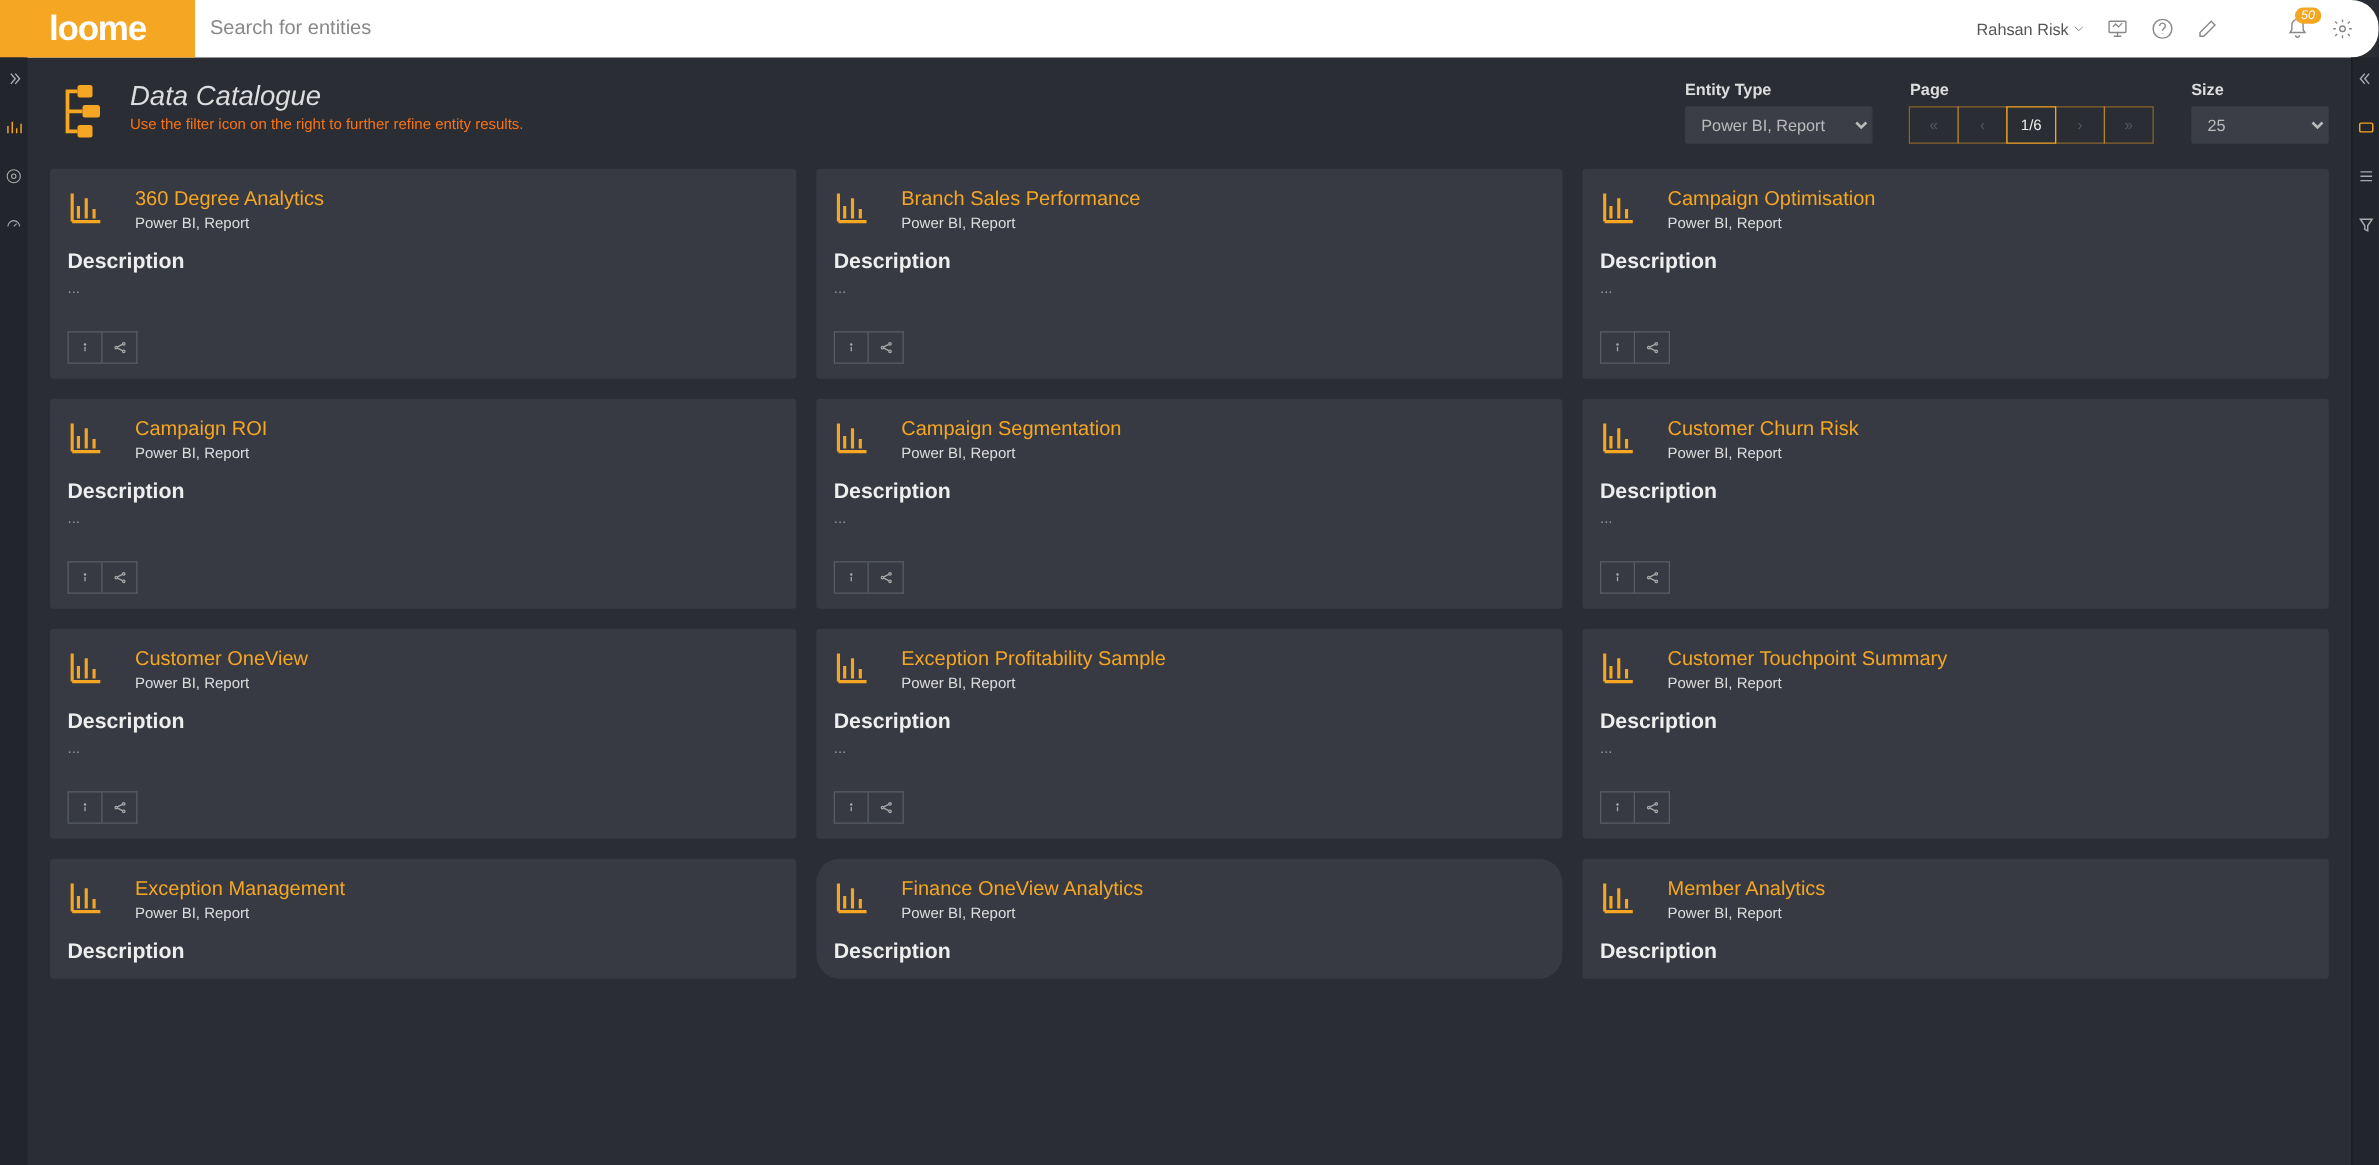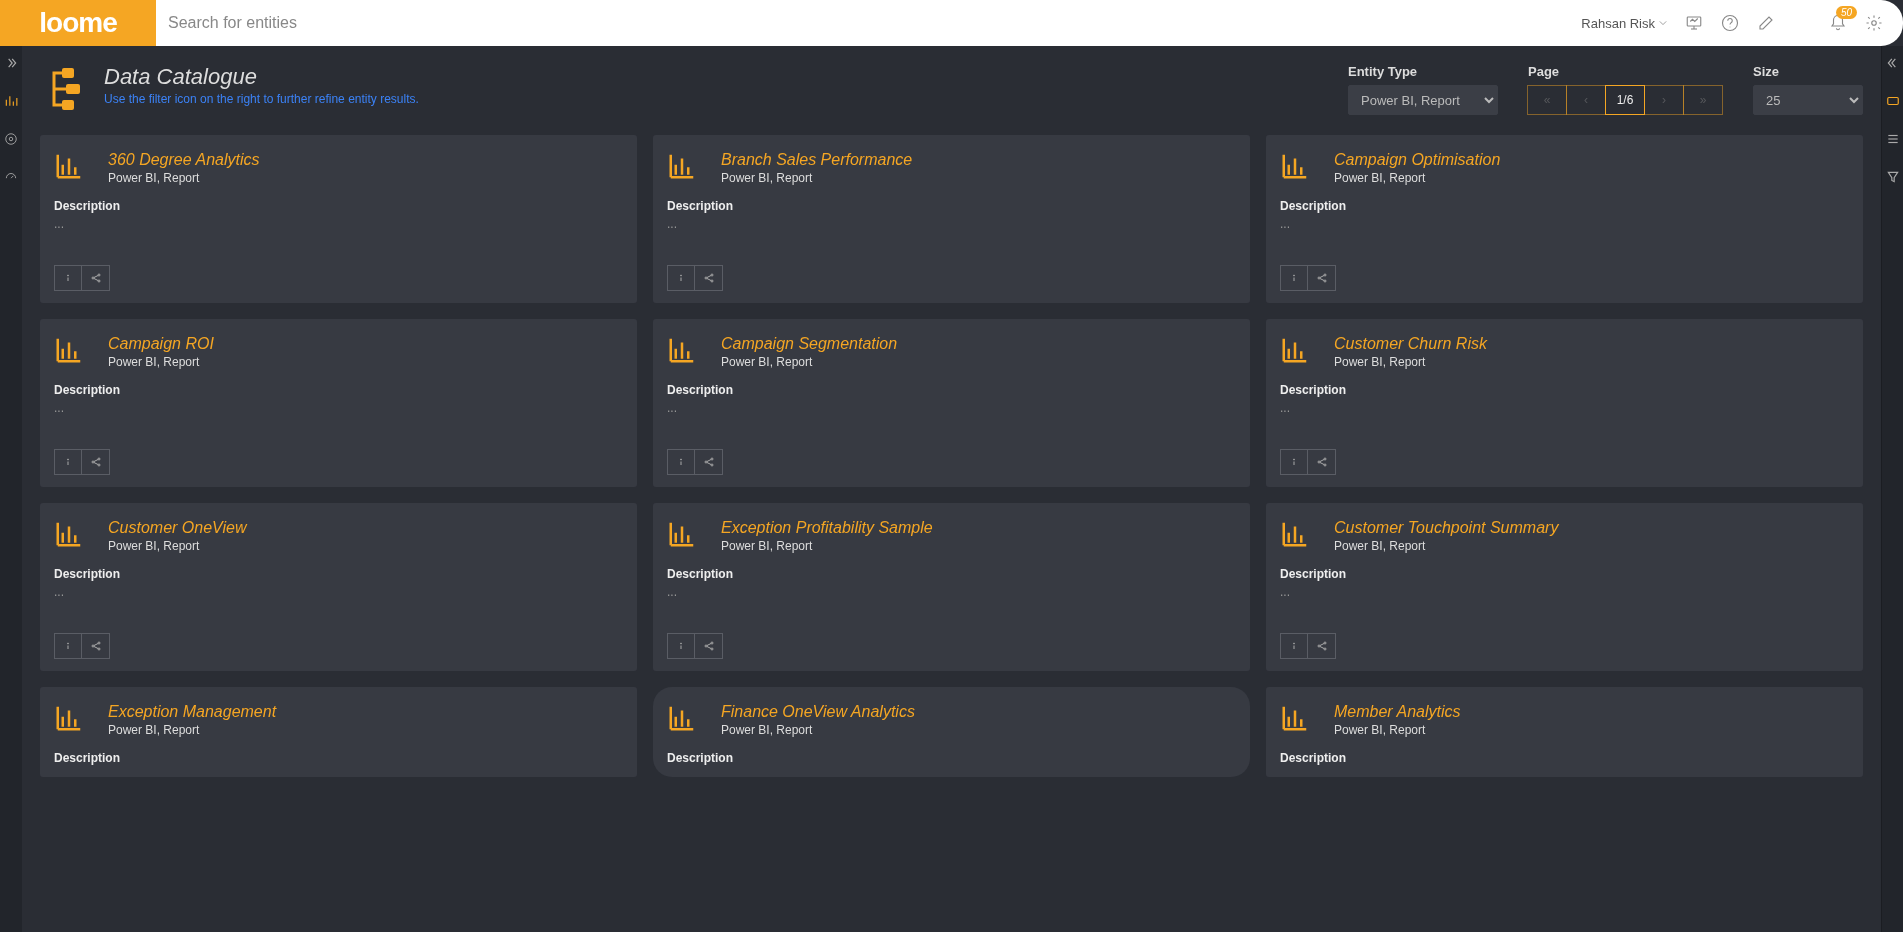--- a/index.html
+++ b/index.html
@@ -26,39 +26,39 @@
   .rail-right { border-left:1px solid #1b1d22;}
   .rail svg { stroke:#aaa; fill:none; width:14px; height:14px; cursor:pointer;}
   .rail .active svg { stroke:#f5a623; }
   
   .main { flex:1; overflow:auto; padding:18px 18px 18px 18px; }
   
   
   .page-head { display:flex; align-items:flex-start; gap:16px; margin-bottom:20px; }
   .page-icon { width:48px; height:48px; flex:0 0 auto; }
   .page-title { font-size:22px; color:#ddd; font-weight:400;font-style:italic;}
-  .page-sub { font-size:12px; color:#3b82f6; margin-top:2px;}
+  .page-sub { font-size:12px; color:#f97316; margin-top:2px;}
   .head-controls { margin-left:auto; display:flex; gap:30px; align-items:flex-end;}
   .ctrl-group { display:flex; flex-direction:column; gap:6px;}
   .ctrl-label { font-size:13px; color:#ddd; font-weight:600;}
   .select { background:#3b3e46; border:1px solid #3b3e46; color:#bbb; font-size:13px; padding:6px 8px; border-radius:2px; min-width:150px; height:30px;}
   .select.small { min-width:110px;}
   .pager { display:flex; }
   .pager-btn { width:40px; height:30px; border:1px solid #f5a623; background:transparent; color:#bbb; display:flex; align-items:center; justify-content:center; font-size:12px; cursor:pointer; margin-left:-1px;}
   .pager-btn.disabled { opacity:.45; color:#888; cursor:default;}
   .pager-btn.current { color:#eee;}
 
   
   .grid { display:grid; grid-template-columns: repeat(3, 1fr); gap:16px;}
   .card { background:#373a42; border-radius:3px; padding:16px 14px 12px 14px; min-height:168px; display:flex; flex-direction:column;}
   .card-head { display:flex; gap:24px; align-items:flex-start;}
   .card-icon { width:30px; height:30px; flex:0 0 auto; }
-  .card-title { color:#f5a623; font-size:16px; font-weight:500;font-style:italic;}
+  .card-title { color:#f5a623; font-size:16px; font-weight:500;}
   .card-type { color:#ddd; font-size:12px; margin-top:2px;}
-  .card-desc-label { color:#eee; font-size:12px; font-weight:600; margin-top:14px;}
+  .card-desc-label { color:#eee; font-size:17px; font-weight:600; margin-top:14px;}
   .card-desc { color:#999; font-size:12px; margin-top:4px;}
   .card-actions { margin-top:auto; display:flex; }
   .mini-btn { width:28px; height:26px; border:1px solid #5a5d65; background:transparent; display:flex; align-items:center; justify-content:center; cursor:pointer;}
   .mini-btn + .mini-btn { border-left:none;}
   .mini-btn svg { stroke:#aaa; fill:none; width:12px; height:12px;}
 
   
   .rail .sep { margin-top:2px;}
 </style>
 </head>

